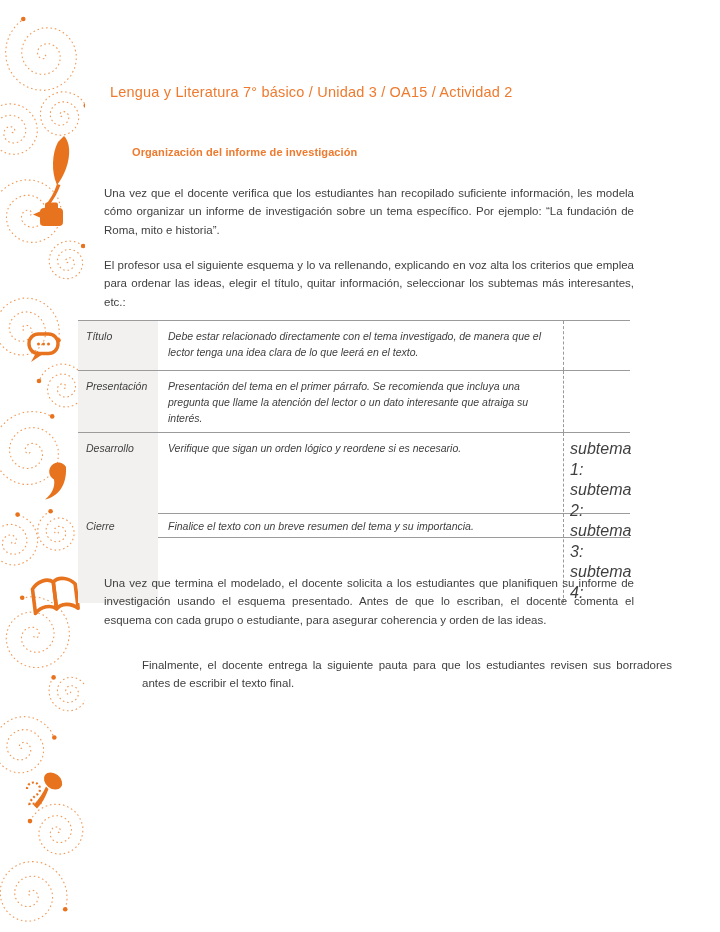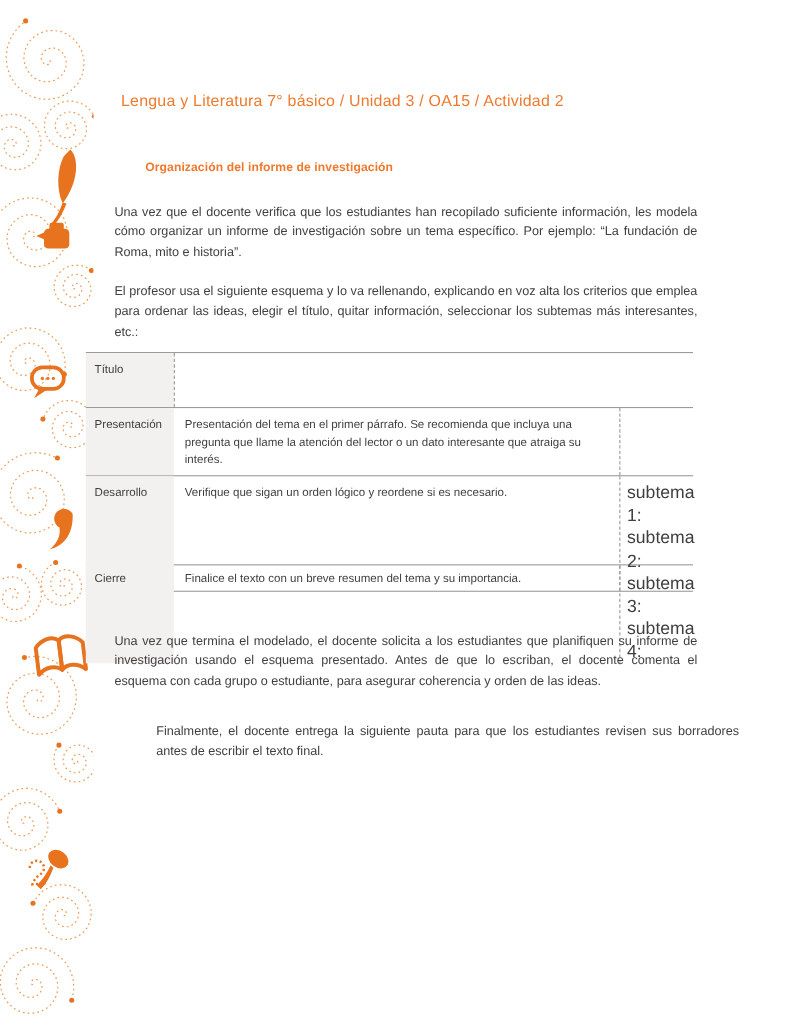--- a/index.html
+++ b/index.html
@@ -22,21 +22,21 @@
   }
   .p1{top:172px;}
   .p2{top:244px;}
   .p3{top:562px;}
   .p4{top:644px;margin-left:38px;}
   .scheme-table{
     position:absolute;left:78px;top:320px;width:552px;
     border-bottom:1px solid #9B9B9B;
     font-size:10.5px;line-height:16px;color:#3F3F3F;
   }
-  .t-row{display:grid;grid-template-columns:80px 405px 67px;border-top:1px solid #9B9B9B;}
+  .t-row{display:grid;grid-template-columns:80px 405px 67px;border-top:1px solid #9B9B9B;font-style:italic;}
   .t-row.r1{height:49px;}
   .t-row.r2{height:61px;}
   .t-row.r3{height:80px;}
   .t-row.r4{height:23px;}
   .cell-label{background:#F2F1EF;padding:7px 4px 0 8px;}
   .r4 .cell-label{padding-top:4px;}
   .cell-text{padding:7px 12px 0 10px;}
   .r4 .cell-text{padding-top:4px;}
   .cell-sub{border-left:1px dashed #999999;padding:6px 0 0 6px;font-size:16px;}
   .sub-item{display:block;line-height:20.5px;}
@@ -114,20 +114,21 @@
 
   <div class="section-title">Organización del informe de investigación</div>
 
   <p class="para p1">Una vez que el docente verifica que los estudiantes han recopilado suficiente información, les modela cómo organizar un informe de investigación sobre un tema específico. Por ejemplo: “La fundación de Roma, mito e historia”.</p>
   <p class="para p2">El profesor usa el siguiente esquema y lo va rellenando, explicando en voz alta los criterios que emplea para ordenar las ideas, elegir el título, quitar información, seleccionar los subtemas más interesantes, etc.:</p>
 
   <div class="scheme-table">
 
     <div class="t-row r1">
       <div class="cell-label">Título</div>
+      <div class="cell-text">Debe estar relacionado directamente con el tema investigado, de manera que el lector tenga una idea clara de lo que leerá en el texto.</div>
       <div class="cell-sub"></div>
     </div>
 
     <div class="t-row r2">
       <div class="cell-label">Presentación</div>
       <div class="cell-text">Presentación del tema en el primer párrafo. Se recomienda que incluya una pregunta que llame la atención del lector o un dato interesante que atraiga su interés.</div>
       <div class="cell-sub"></div>
     </div>
 
     <div class="t-row r3">

